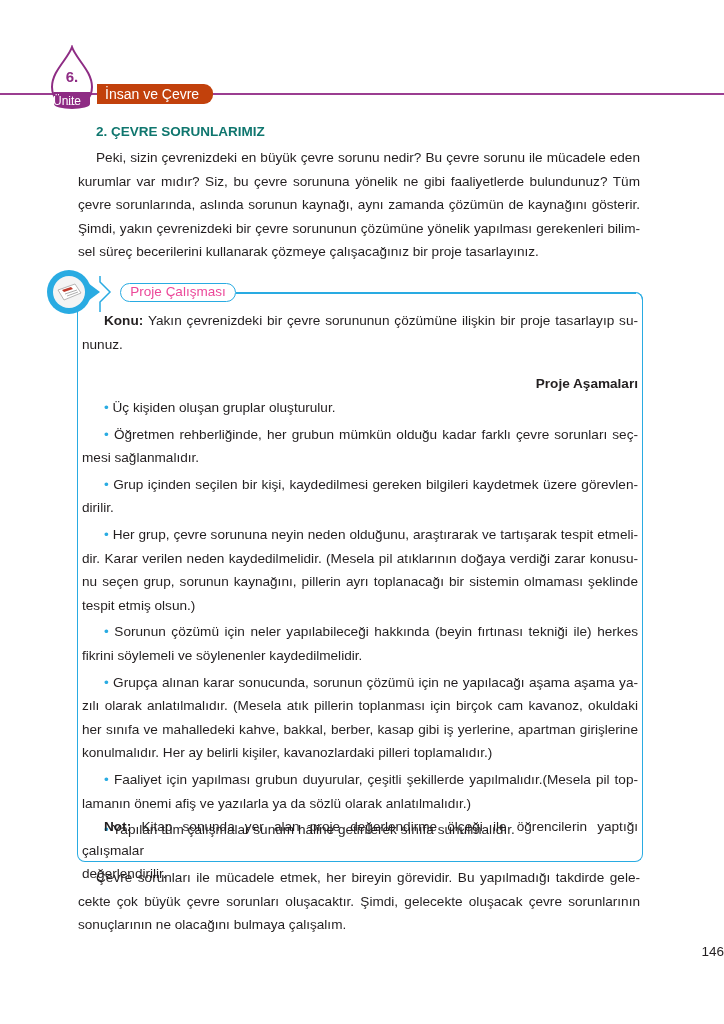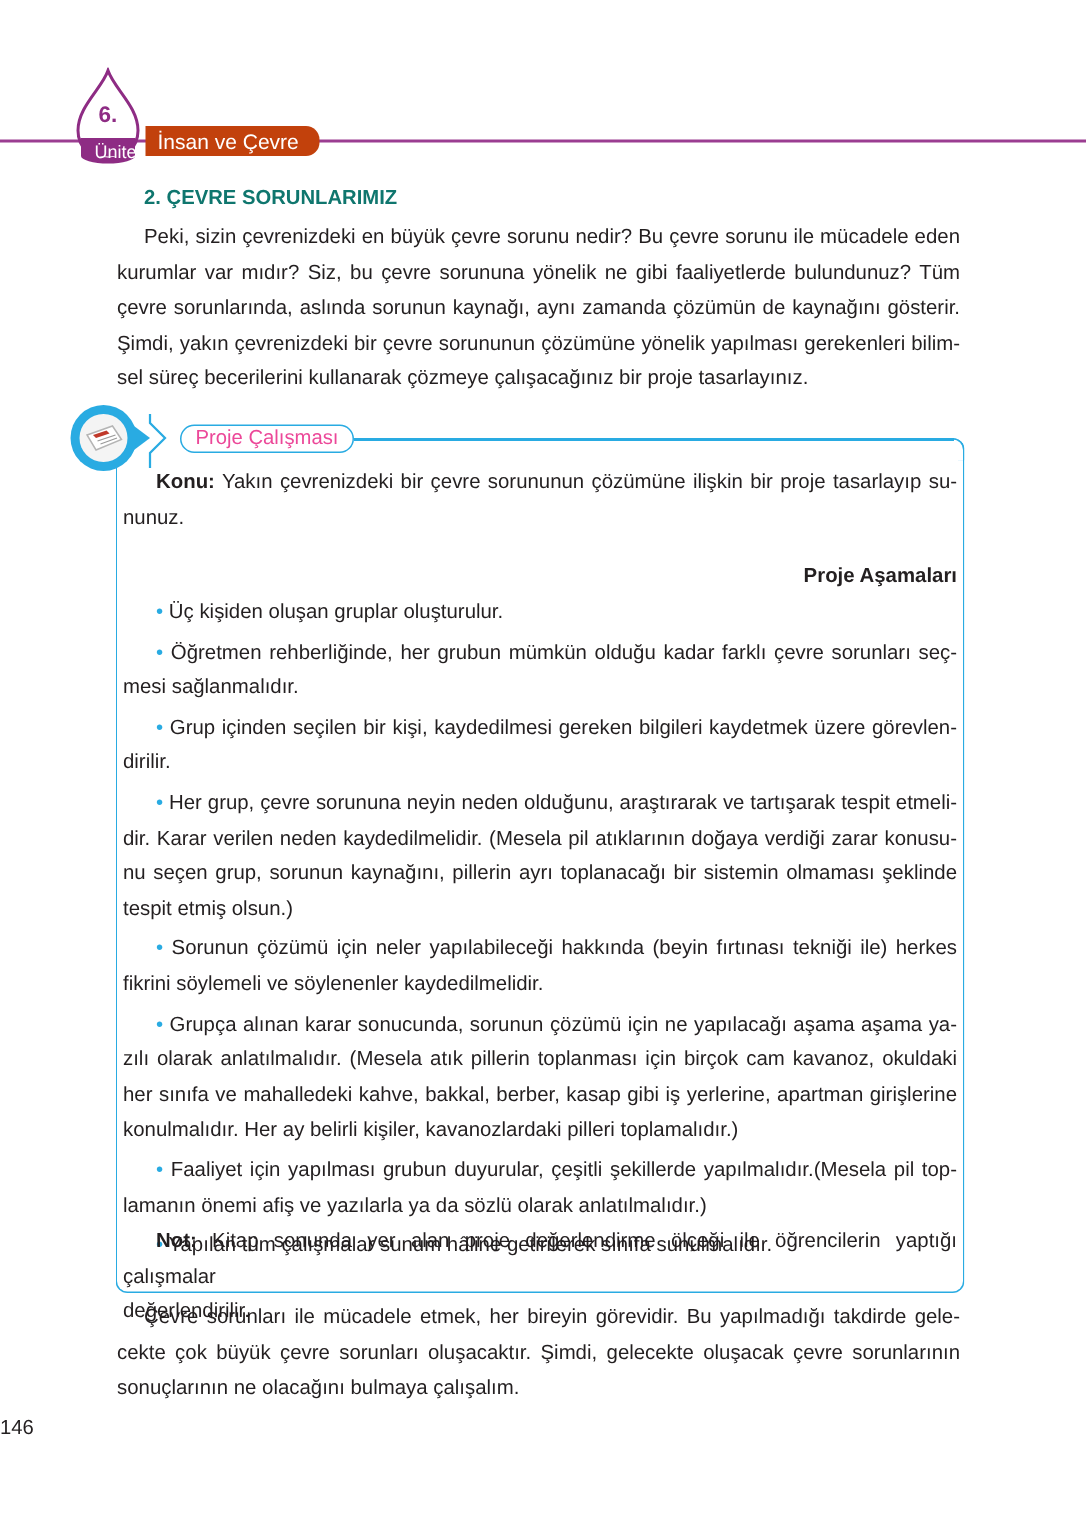--- a/index.html
+++ b/index.html
@@ -3,21 +3,21 @@
 <meta charset="utf-8">
 <style>
   * { margin: 0; padding: 0; box-sizing: border-box; }
   html, body { width: 724px; height: 1024px; background: #ffffff; }
   body { position: relative; font-family: "Liberation Sans", sans-serif; color: #231f20; overflow: hidden; }
 
   
   .header-line { position: absolute; left: 0; top: 93px; width: 724px; height: 2px; background: #9b3d91; }
   .unit-drop { position: absolute; left: 48px; top: 45px; width: 48px; height: 66px; }
   .unit-num { position: absolute; left: 48px; top: 68px; width: 48px; text-align: center; font-weight: bold; font-size: 15px; color: #8e2c84; }
-  .unit-label { position: absolute; left: 53px; top: 93px; width: 38px; height: 16px; text-align: right; color: #fff; font-size: 12px; line-height: 16px; }
+  .unit-label { position: absolute; left: 53px; top: 93px; width: 38px; height: 16px; text-align: left; color: #fff; font-size: 12px; line-height: 16px; }
   .unit-title { position: absolute; left: 97px; top: 84px; height: 20px; padding: 0 14px 0 8px; background: #c2410c; color: #fff; font-size: 14px; line-height: 20px; border-radius: 0 9px 9px 0; }
 
   
   .section-title { position: absolute; left: 96px; top: 124px; font-weight: bold; font-size: 13.5px; color: #0f766e; }
   .para { position: absolute; left: 78px; width: 562px; font-size: 13.6px; line-height: 23.6px; text-align: justify; text-align-last: left; }
   .para .line { display: block; text-align: justify; text-align-last: justify; }
   .para .line.last { text-align-last: left; }
   .intro { top: 146px; }
   .outro { top: 866px; }
 
@@ -30,21 +30,21 @@
   .icon-inner { position: absolute; left: 53px; top: 276px; width: 32px; height: 32px; border-radius: 50%; background: #f4f4f4; overflow: hidden; }
   .icon-arrow { position: absolute; left: 88px; top: 283px; width: 0; height: 0; border-top: 9px solid transparent; border-bottom: 9px solid transparent; border-left: 12px solid #29abe2; }
   .bracket-left { position: absolute; left: 96px; top: 274px; width: 22px; height: 40px; }
 
   .box-text { position: absolute; left: 82px; width: 556px; font-size: 13.6px; line-height: 23.6px; }
   .box-text .line { display: block; text-align: justify; text-align-last: justify; }
   .box-text .line.last { text-align-last: left; }
   .bullet { color: #29abe2; }
   .bold { font-weight: bold; text-align: right; }
 
-  .page-number { position: absolute; left: 0; width: 724px; top: 944px; text-align: left; font-size: 13.5px; }
+  .page-number { position: absolute; left: 0; width: 724px; top: 944px; text-align: right; font-size: 13.5px; }
 </style>
 </head>
 <body>
 
 <div class="header-line"></div>
 <svg class="unit-drop" viewBox="0 0 48 66">
   <path d="M24 2 C 20 14, 4 26, 4 42 A 20 20 0 0 0 44 42 C 44 26, 28 14, 24 2 Z" fill="#ffffff" stroke="#8e2c84" stroke-width="2"></path>
   <path d="M5.5 47 L 42.5 47 A 20 20 0 0 1 5.5 47 Z" fill="#8e2c84"></path>
   <rect x="6" y="47" width="36" height="12" fill="#8e2c84"></rect>
   <path d="M6 47 A 19 19 0 0 0 42 47 L 42 59 A 18 5 0 0 1 6 59 Z" fill="#8e2c84"></path>

